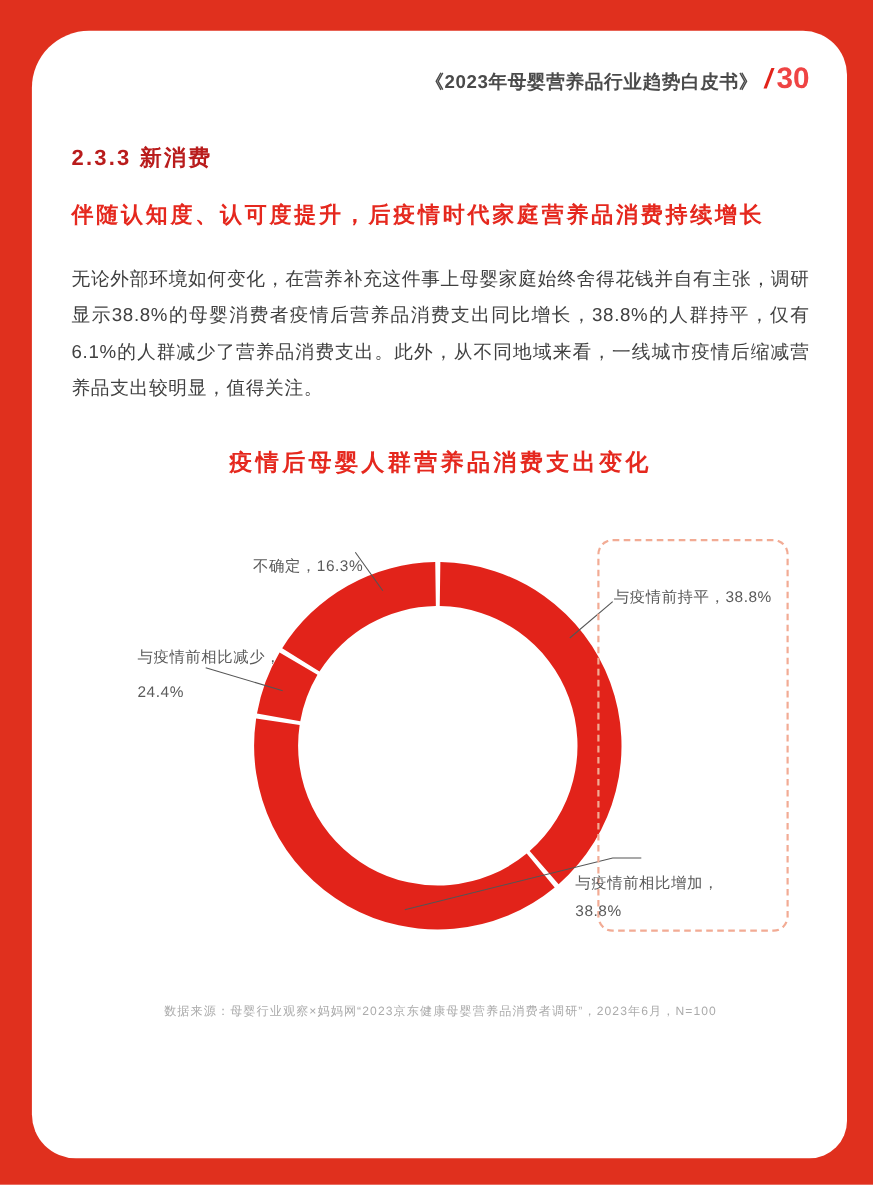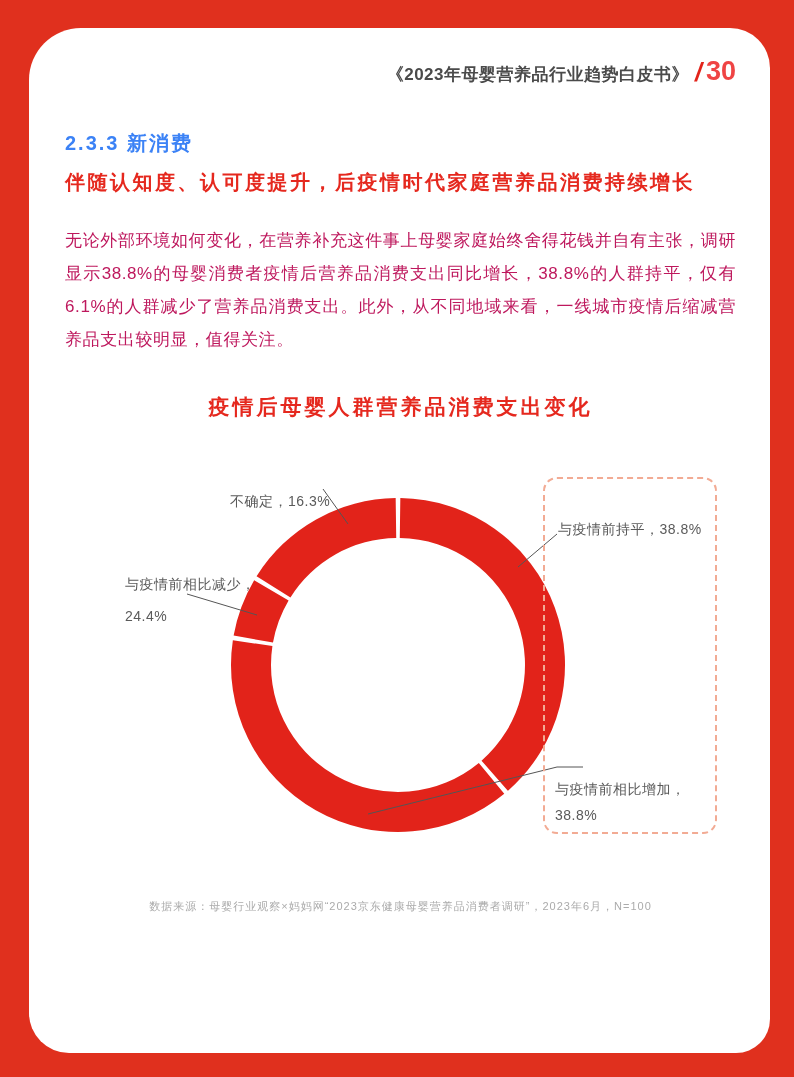--- a/index.html
+++ b/index.html
@@ -20,24 +20,24 @@
   }
   
   .hdr {
     display:flex; justify-content:flex-end; align-items:flex-end;
     padding-top:27px; height:57px;
   }
   .hdr-title { font-size:17px; font-weight:bold; color:#4a4a4a; letter-spacing:0.5px; line-height:1.2; }
   .hdr-slash { font-size:25px; font-weight:bold; font-style:italic; color:#e2231a; margin:0 4px 0 6px; line-height:1; }
   .hdr-page  { font-size:27px; font-weight:bold; color:#ef4444; line-height:1; }
   
-  .sec-num  { margin-top:45px; font-size:20px; font-weight:bold; color:#3b82f6; letter-spacing:2px; }
-  .sec-sub  { margin-top:12px; font-size:20px; font-weight:bold; color:#e5281e; letter-spacing:2.5px; }
+  .sec-num  { margin-top:45px; font-size:20px; font-weight:bold; color:#b91c1c; letter-spacing:2px; }
+  .sec-sub  { margin-top:25px; font-size:20px; font-weight:bold; color:#e5281e; letter-spacing:2.5px; }
   .body-par {
-    margin-top:28px; font-size:17px; line-height:33px; color:#be185d;
+    margin-top:28px; font-size:17px; line-height:33px; color:#404040;
     text-align:justify; letter-spacing:0.6px;
   }
   .chart-title {
     margin-top:37px; font-size:21px; font-weight:bold; color:#e5281e;
     text-align:center; letter-spacing:3px;
   }
   
   .chart-region {
     position:relative;
     margin:11px -34px 0 -36px;
@@ -51,21 +51,21 @@
   }
   .chart-label {
     position:absolute; z-index:4;
     font-size:14px; color:#5a5a5a; letter-spacing:0.5px; line-height:26px;
     white-space:nowrap;
   }
   .lbl-uncertain { left:201px; top:56px; }
   .lbl-same      { left:529px; top:84px; }
   .lbl-decrease  { left:96px;  top:139px; }
   .lbl-decrease .l2 { display:block; margin-top:6px; }
-  .lbl-increase  { left:526px; top:344px; }
+  .lbl-increase  { left:494px; top:344px; }
   
   .footer-src {
     margin-top:22px; font-size:11px; color:#ababab;
     text-align:center; letter-spacing:1px;
   }
 </style>
 </head>
 <body>
 
 <div class="card">

